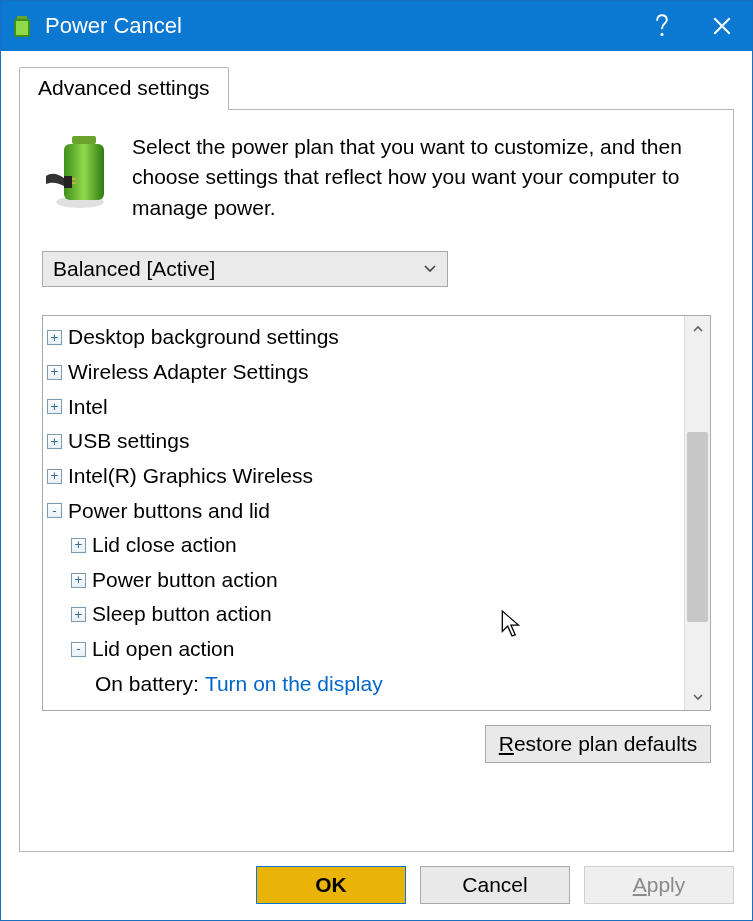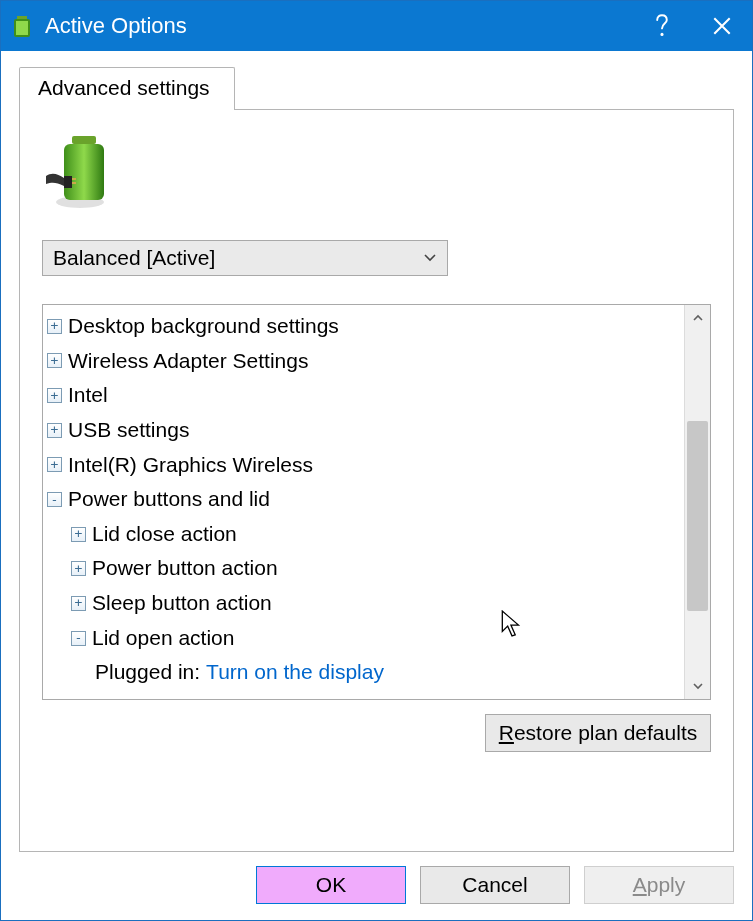--- a/index.html
+++ b/index.html
@@ -47,21 +47,21 @@
   }
   .tab-strip {
     display:flex;
     position:relative;
     z-index:2;
   }
   .tab {
     border:1px solid #b5b5b5;
     border-bottom:none;
     background:#fff;
-    padding:8px 24px 10px 18px;
+    padding:8px 18px 10px 18px;
     font-size:21px;
     border-radius:2px 2px 0 0;
     margin-bottom:-1px;
   }
   .tab-page {
     border:1px solid #b5b5b5;
     flex:1;
     padding:22px 22px 16px 22px;
     display:flex; flex-direction:column;
     position:relative;
@@ -144,21 +144,21 @@
     text-align:center;
     font-family:inherit;
   }
   .btn.restore { width:226px; }
   .dlg-btns {
     display:flex; justify-content:flex-end;
     gap:14px;
     padding:0 18px 16px 0;
   }
   .dlg-btns .btn { width:150px; padding:6px 0; }
-  .btn.ok { border:1.5px solid #0078d7; background:#f0abfc; }
+  .btn.ok { border:1.5px solid #0078d7; background:#eab308;font-weight:bold; }
   .btn.apply { color:#8a8a8a; background:#efefef; border-color:#cfcfcf; }
   .u { text-decoration:underline; text-underline-offset:2px; }
   .cursor {
     position:absolute;
     left:480px; top:500px;
     width:24px; height:28px;
     pointer-events:none;
   }
 </style>
 </head>
@@ -167,21 +167,21 @@
 <div class="window">
 
   <div class="titlebar">
     <span class="titlebar-icon">
       <svg width="22" height="24" viewBox="0 0 22 24">
         <rect x="6" y="2" width="10" height="3" fill="#6aa32b"></rect>
         <rect x="3" y="5" width="16" height="18" rx="2" fill="#3f8f1a"></rect>
         <rect x="5" y="7" width="12" height="14" fill="#8fd94b"></rect>
       </svg>
     </span>
-    <span class="titlebar-title">Active Options</span>
+    <span class="titlebar-title">Power Cancel</span>
     <div class="titlebar-btns">
       <div class="titlebar-btn">
         <svg width="18" height="24" viewBox="0 0 12 20">
             <path d="M2 5 C2 2 4 1 6 1 C9 1 10 3 10 5 C10 8 6 8 6 12" stroke="#fff" stroke-width="1.6" fill="none" stroke-linecap="round"></path>
             <circle cx="6" cy="17" r="1.3" fill="#fff"></circle>
           </svg>
       </div>
       <div class="titlebar-btn close">
         <svg width="18" height="18" viewBox="0 0 14 14">
             <path d="M1 1 L13 13 M13 1 L1 13" stroke="#fff" stroke-width="1.6"></path>
@@ -210,20 +210,21 @@
                 <stop offset="0.5" stop-color="#8fd94b"></stop>
                 <stop offset="1" stop-color="#2f7a12"></stop>
               </linearGradient>
             </defs>
             <path d="M4 44 C 10 40 16 42 22 46 L22 54 C 14 50 10 50 4 52 Z" fill="#333"></path>
             <rect x="22" y="44" width="8" height="12" fill="#222"></rect>
             <rect x="30" y="46" width="4" height="2" fill="#c9a94a"></rect>
             <rect x="30" y="50" width="4" height="2" fill="#c9a94a"></rect>
           </svg>
         </div>
+        <div class="intro-text">Select the power plan that you want to customize, and then choose settings that reflect how you want your computer to manage power.</div>
       </div>
 
       <div class="plan-select">
         <span>Balanced [Active]</span>
         <span class="chev">
           <svg width="14" height="10" viewBox="0 0 14 10">
               <path d="M2 2 L7 7 L12 2" stroke="#444" stroke-width="1.6" fill="none"></path>
             </svg>
         </span>
       </div>
@@ -271,20 +272,28 @@
             </div>
           <div class="tree-row">
               <span class="ind"></span>
               <span class="expander">-</span>
               <span>Lid open action</span>
             </div>
           <div class="tree-row">
               <span class="ind"></span>
               <span class="ind"></span>
               <span class="label-pair">
+                <span>On battery:</span> 
+                <span class="link-val">Turn on the display</span>
+              </span>
+            </div>
+          <div class="tree-row">
+              <span class="ind"></span>
+              <span class="ind"></span>
+              <span class="label-pair">
                 <span>Plugged in:</span> 
                 <span class="link-val">Turn on the display</span>
               </span>
             </div>
         </div>
         <div class="vscroll">
           <div class="arrow">
               <svg width="12" height="10" viewBox="0 0 12 10">
                 <path d="M2 7 L6 3 L10 7" stroke="#606060" stroke-width="1.6" fill="none"></path>
               </svg>

